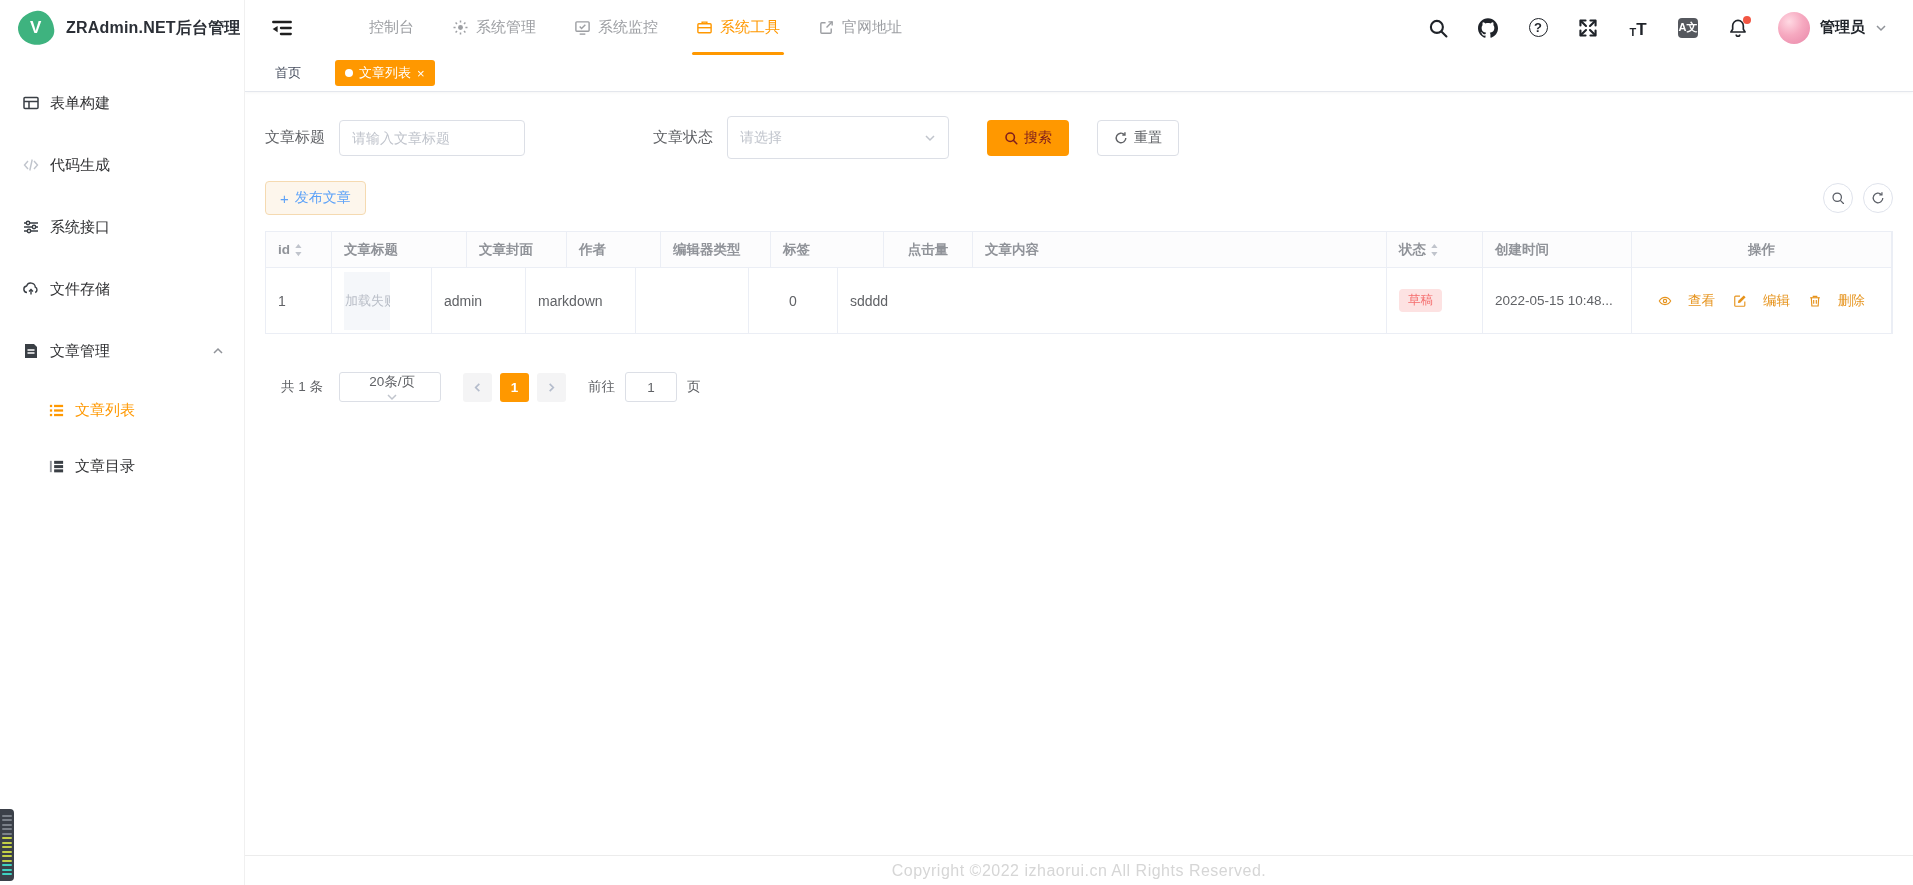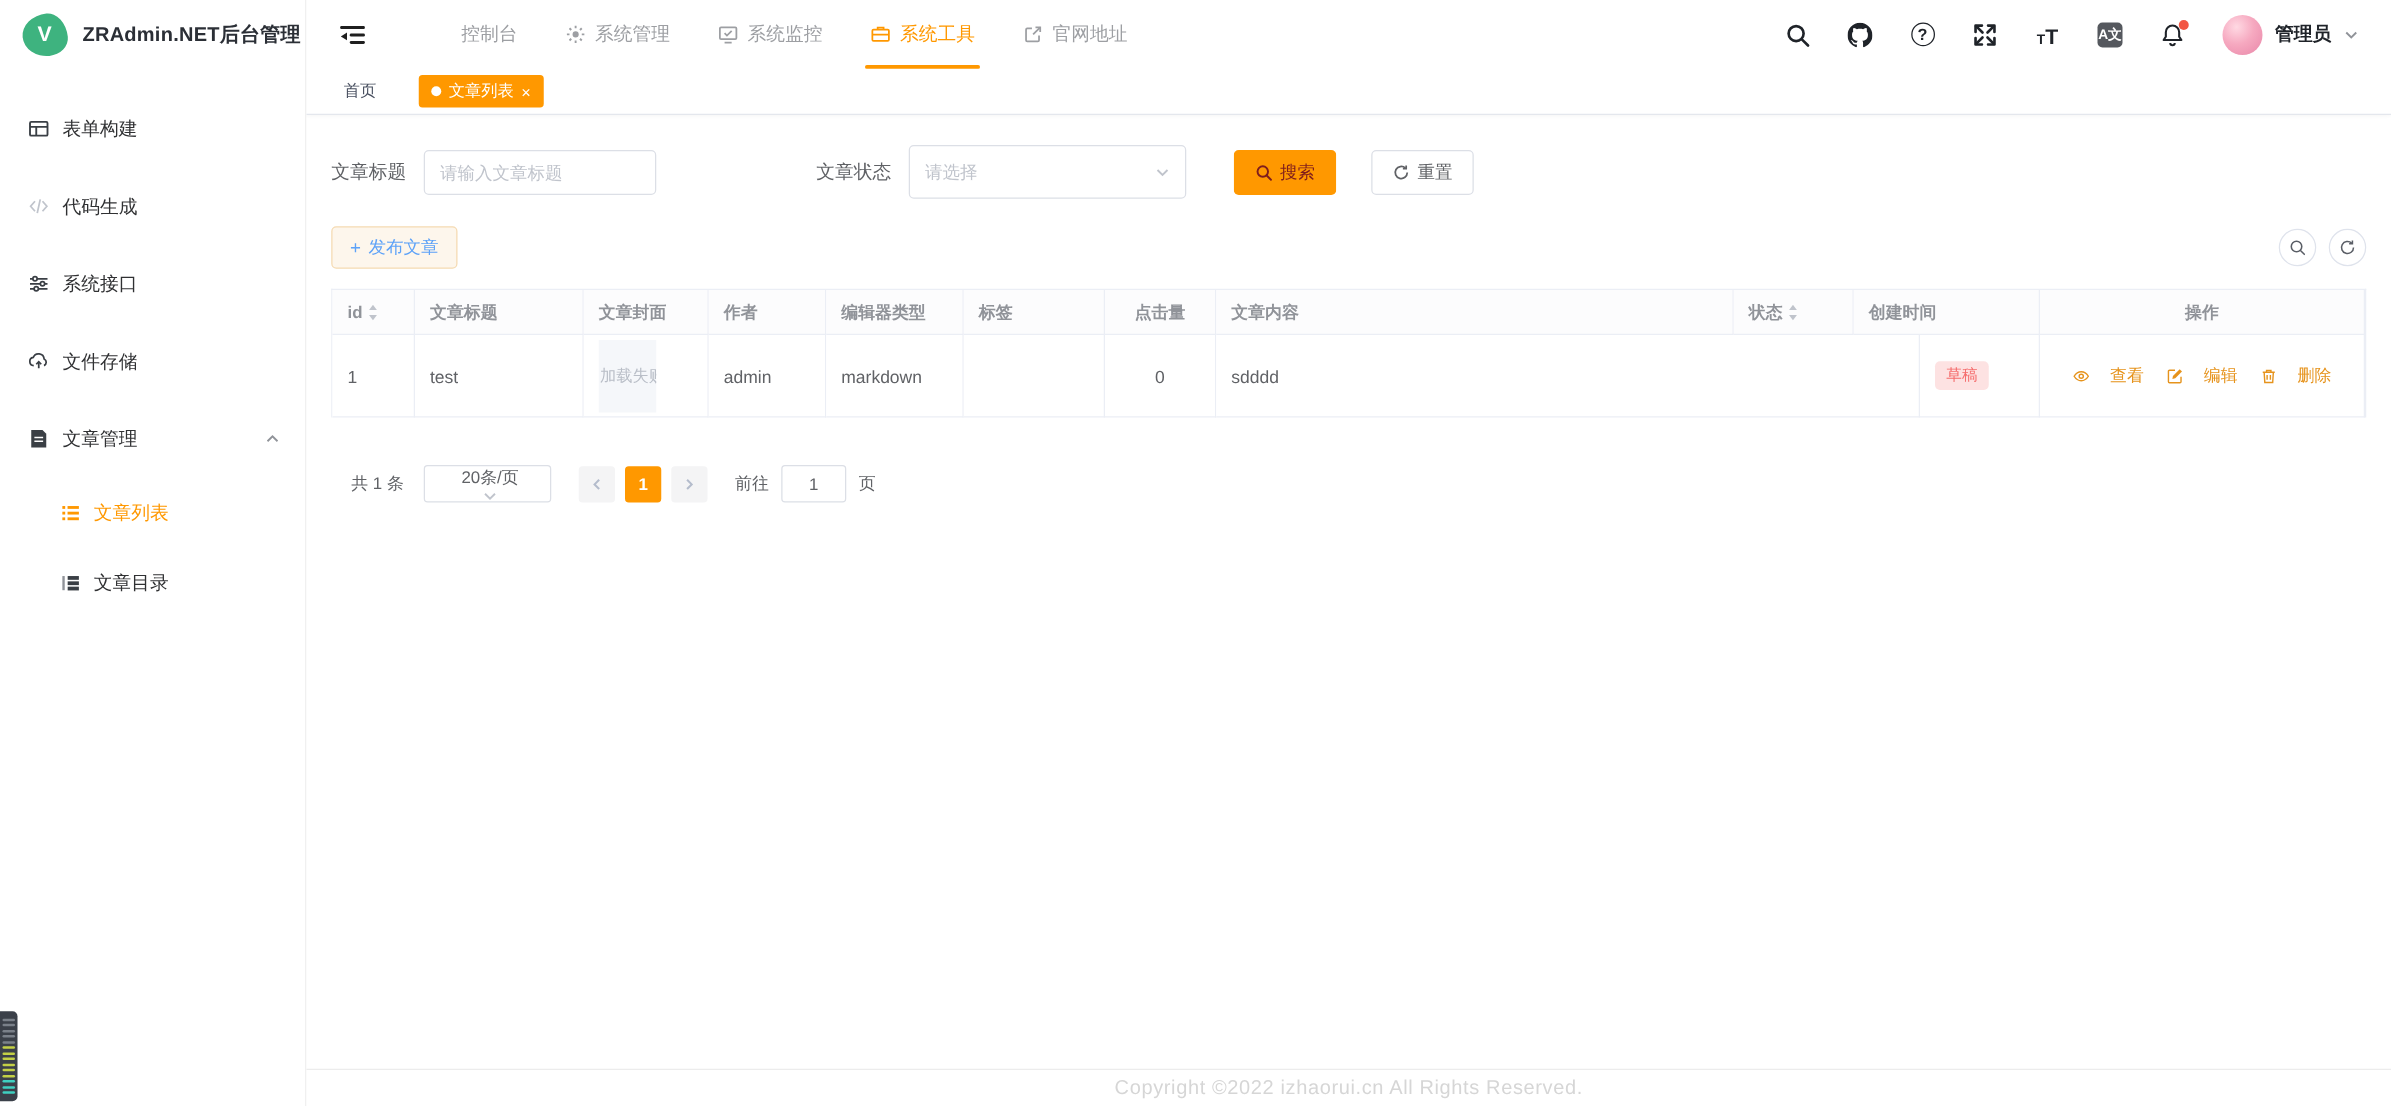--- a/index.html
+++ b/index.html
@@ -469,23 +469,20 @@
             </div>
           <div class="t-cell c10">
               <span>操作</span>
             </div>
         </div>
 
         <div class="t-row t-body">
           <div class="t-cell c0">
               <span>1</span>
             </div>
-          <div class="t-cell c1">
-              <span>test</span>
-            </div>
           <div class="t-cell c2">
             <span class="cover-ph">加载失败</span>
           </div>
           <div class="t-cell c3">
               <span>admin</span>
             </div>
           <div class="t-cell c4">
               <span>markdown</span>
             </div>
           <div class="t-cell c5">
@@ -493,20 +490,23 @@
             </div>
           <div class="t-cell c6">
               <span>0</span>
             </div>
           <div class="t-cell c7">
               <span>sdddd</span>
             </div>
           <div class="t-cell c8">
             <span class="status-tag">草稿</span>
           </div>
+          <div class="t-cell c9 time-cell">
+              <span>2022-05-15 10:48...</span>
+            </div>
           <div class="t-cell c10">
             <span class="op-link">
               <svg viewBox="0 0 16 16" fill="none" stroke="currentColor" stroke-width="1.3">
                   <path d="M1.5 8S4 3.9 8 3.9 14.5 8 14.5 8 12 12.1 8 12.1 1.5 8 1.5 8z"></path>
                   <circle cx="8" cy="8" r="1.9"></circle>
                 </svg>
               <span>查看</span>
             </span>
             <span class="op-link">
               <svg viewBox="0 0 16 16" fill="none" stroke="currentColor" stroke-width="1.3">

